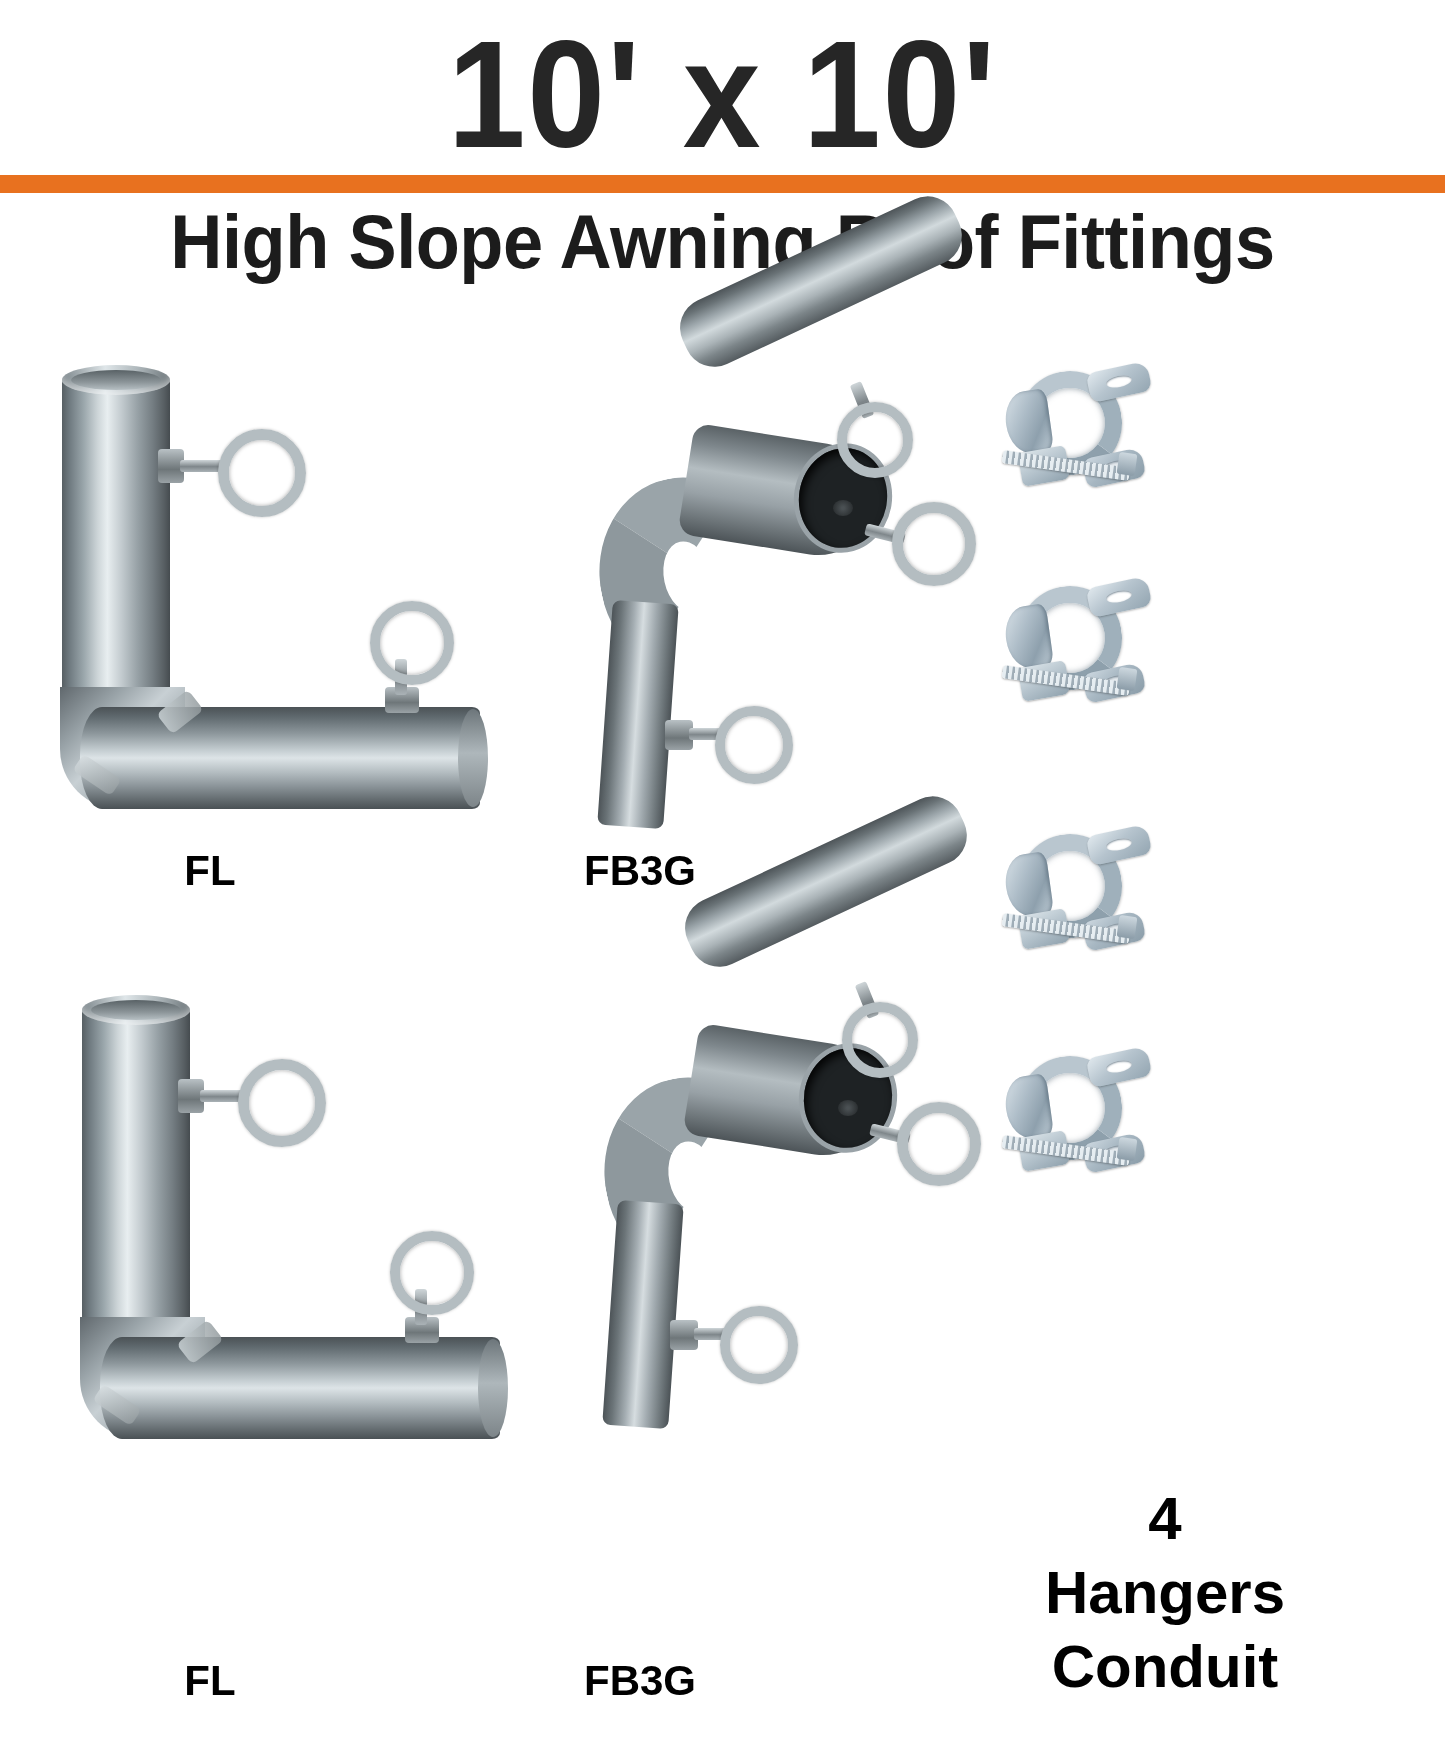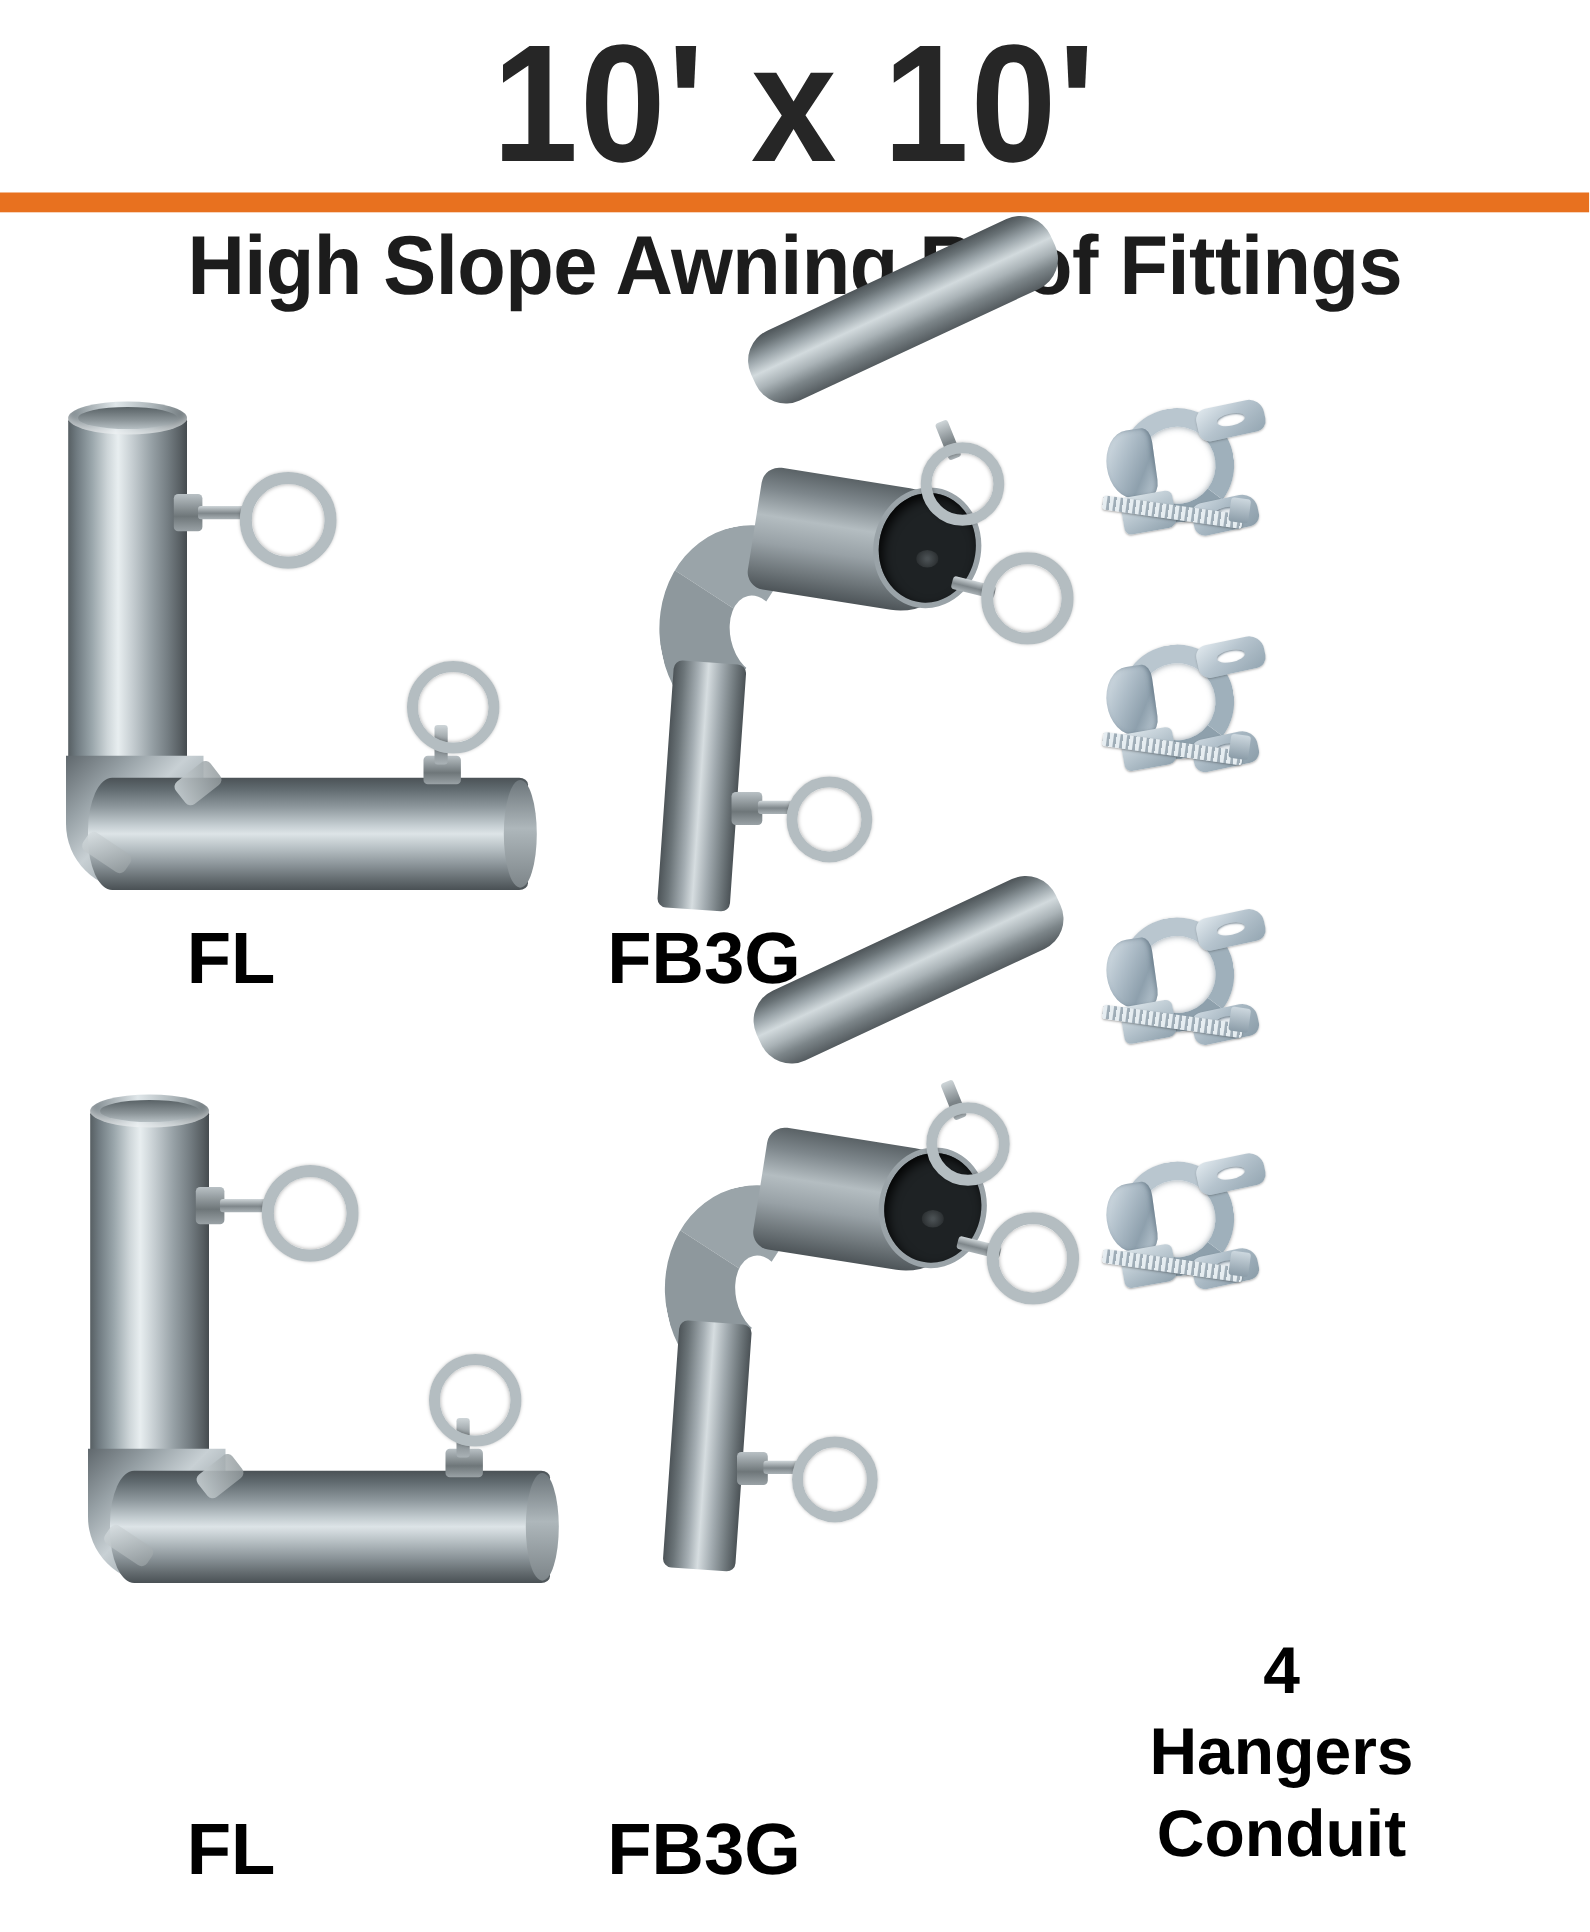--- a/index.html
+++ b/index.html
@@ -60,21 +60,21 @@
     transform: scaleX(0.95);
     transform-origin: center top;
     white-space: nowrap;
   }
 
   
   .part-label {
     position: absolute;
     font-family: "Liberation Sans Narrow", "Liberation Sans", sans-serif;
     font-weight: bold;
-    font-size: 66px;
+    font-size: 42px;
     line-height: 62px;
     color: #000000;
     white-space: nowrap;
     text-align: center;
   }
   .hanger-caption {
     position: absolute;
     left: 945px;
     top: 1470px;
     width: 440px;

